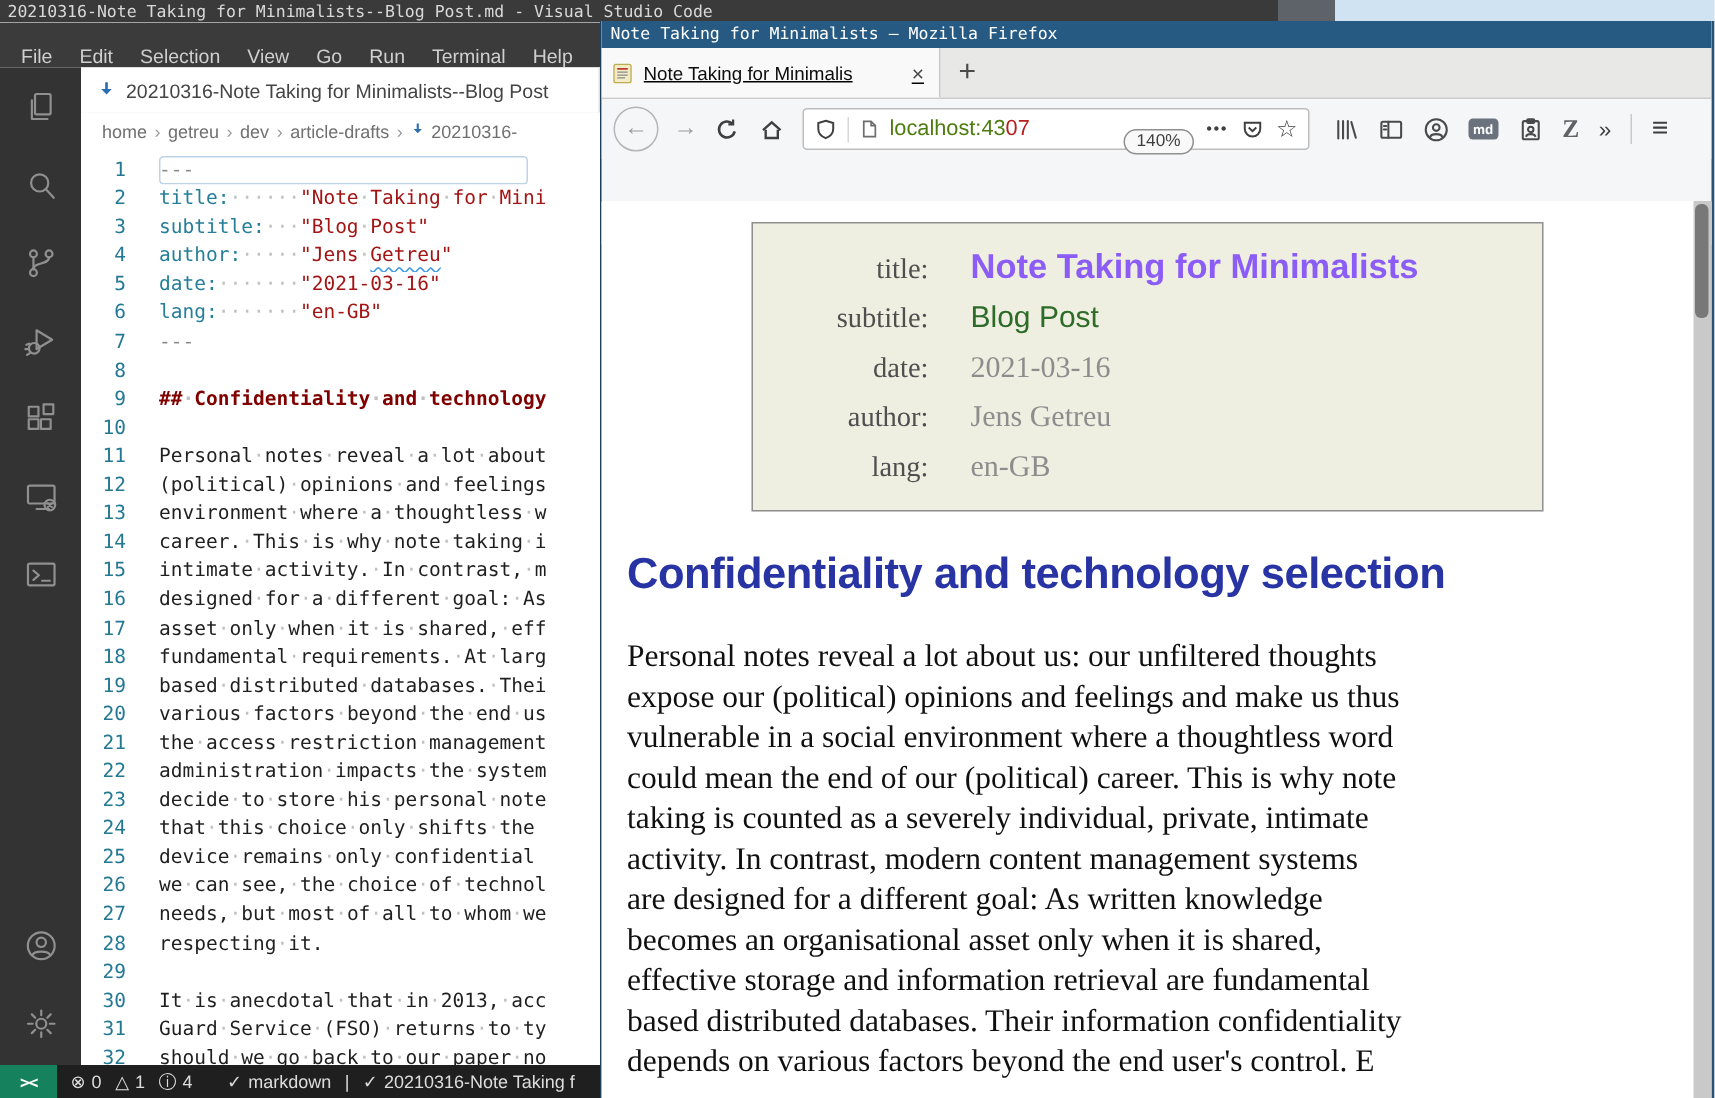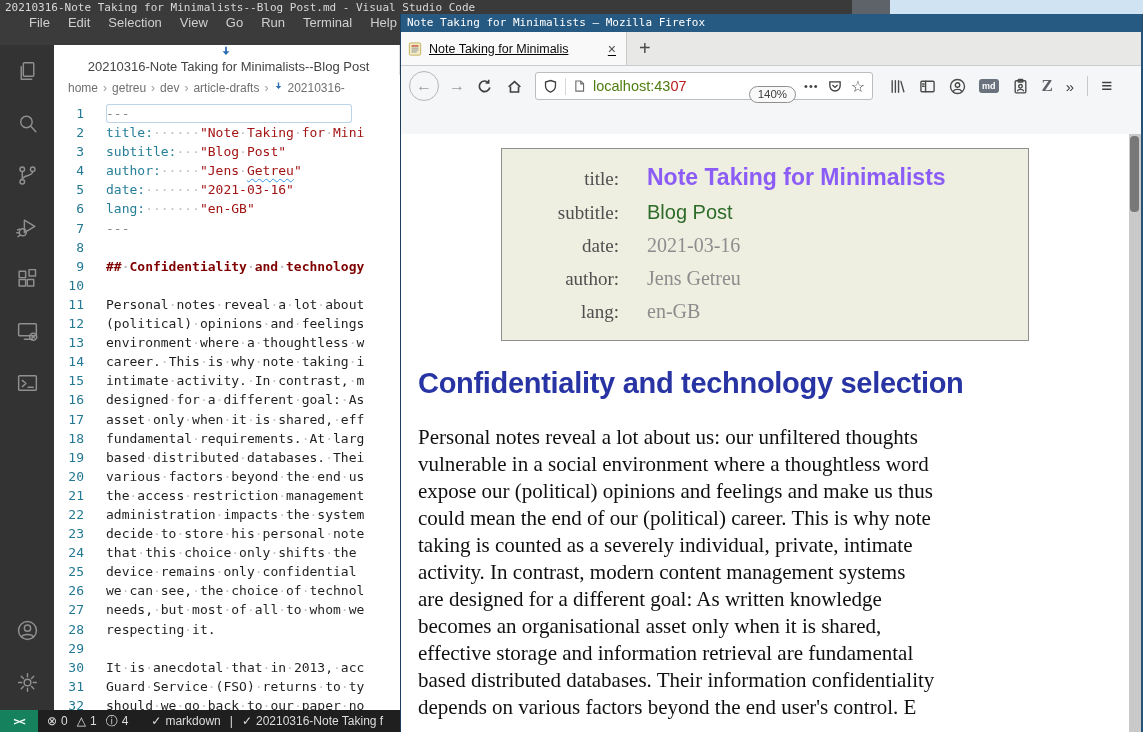--- a/index.html
+++ b/index.html
@@ -7,30 +7,30 @@
   #screen { position:relative; width:1143px; height:732px; overflow:hidden; background:#e8e8e8; }
 
   
   #vsc-titlebar { position:absolute; left:0; top:0; width:852px; height:15px; background:#3a3a3a;
     color:#d8d8d8; font:11px/15px "DejaVu Sans Mono", monospace; padding-left:5px; white-space:nowrap; overflow:hidden; }
   #strip-gray { position:absolute; left:852px; top:0; width:38px; height:15px; background:#5d6368; }
   #strip-blue { position:absolute; left:890px; top:0; width:253px; height:15px; background:#cfe3f3; }
 
   
   #vscode { position:absolute; left:0; top:15px; width:400px; height:717px; background:#ffffff; overflow:hidden; }
-  #menubar { height:30px; background:#3b3b3b; display:flex; align-items:flex-start; padding-left:20px; }
+  #menubar { height:30px; background:#3b3b3b; display:flex; align-items:flex-end; padding-left:5px; }
   .menu-item { color:#cfcfcf; font-size:13px; padding:0 9px; cursor:default; }
   #vsc-main { position:absolute; top:30px; left:0; right:0; bottom:22px; display:flex; }
   #activitybar { width:54px; background:#333333; display:flex; flex-direction:column; align-items:center; flex-shrink:0; position:relative; }
   .act-item { width:54px; height:52px; display:flex; align-items:center; justify-content:center; }
   #activity-bottom { position:absolute; bottom:2px; left:0; width:54px; display:flex; flex-direction:column; align-items:center; }
   #editor { flex:1; overflow:hidden; background:#fff; }
   #tabbar { height:30px; background:#ececec; display:flex; }
   #vsc-tab { background:#ffffff; height:30px; display:flex; align-items:center; padding:0 12px 0 10px; width:346px;
-    border-right:1px solid #e0e0e0; font-size:13px; color:#444; white-space:nowrap; overflow:hidden;flex-direction:column; }
+    border-right:1px solid #e0e0e0; font-size:13px; color:#444; white-space:nowrap; overflow:hidden; }
   #vsc-tab .lbl { margin-left:6px; }
   #breadcrumbs { height:26px; display:flex; align-items:center; padding-left:14px; font-size:12px; color:#707070; white-space:nowrap; overflow:hidden; }
   .bc-sep { color:#9a9a9a; margin:0 5px; }
   .bc-item { cursor:default; }
   #code { padding-top:3px; font:13px/19.1px "DejaVu Sans Mono", monospace; white-space:pre; }
   .code-line { height:19.1px; white-space:pre; }
   .ln { display:inline-block; width:30px; text-align:right; color:#237893; margin-right:22px; }
   .lt { display:inline-block; min-width:246px; }
   .cur .lt { box-shadow:inset 0 0 0 1px #bcd3e8; border-radius:3px; }
   .seg.key { color:#267f99; }
@@ -368,22 +368,22 @@
             <span class="meta-value plain">Jens Getreu</span>
           </div>
           <div class="meta-row">
             <span class="meta-label">lang:</span>
             <span class="meta-value plain">en-GB</span>
           </div>
         </div>
       <h2 id="page-heading">Confidentiality and technology selection</h2>
       <div id="para">
           <div class="p-line">Personal notes reveal a lot about us: our unfiltered thoughts</div>
+          <div class="p-line">expose our (political) opinions and feelings and make us thus</div>
           <div class="p-line">vulnerable in a social environment where a thoughtless word</div>
-          <div class="p-line">expose our (political) opinions and feelings and make us thus</div>
           <div class="p-line">could mean the end of our (political) career. This is why note</div>
           <div class="p-line">taking is counted as a severely individual, private, intimate</div>
           <div class="p-line">activity. In contrast, modern content management systems</div>
           <div class="p-line">are designed for a different goal: As written knowledge</div>
           <div class="p-line">becomes an organisational asset only when it is shared,</div>
           <div class="p-line">effective storage and information retrieval are fundamental</div>
           <div class="p-line">based distributed databases. Their information confidentiality</div>
           <div class="p-line">depends on various factors beyond the end user's control. E</div>
         </div>
       <div id="ff-scrollbar">

